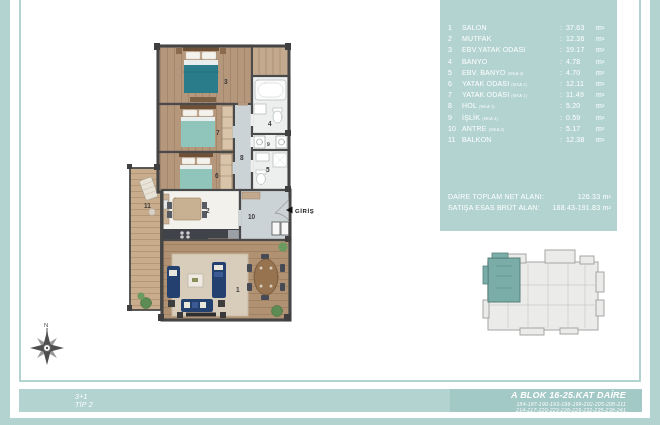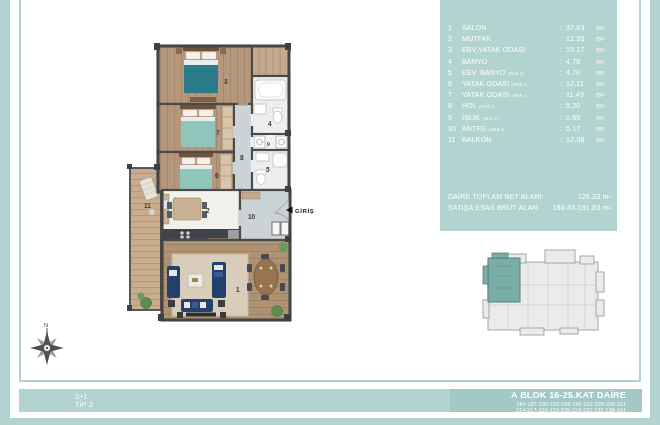--- a/index.html
+++ b/index.html
@@ -24,21 +24,21 @@
   .c-num{width:14px;flex:none;}
   .c-name{flex:none;}
   .c-suffix{font-size:4px;margin-left:2px;opacity:.85;flex:none;}
   .c-sep{margin-left:auto;width:10px;text-align:center;flex:none;}
   .c-val{width:30px;flex:none;}
   .c-unit{width:15px;flex:none;}
   .totals{position:absolute;left:8px;right:6px;top:192px;font-size:7px;letter-spacing:.2px;}
   .total-row{display:flex;justify-content:space-between;line-height:10.5px;white-space:nowrap;}
   
   .footer-band{position:absolute;left:19px;top:389px;width:623px;height:23px;
-               background:#b2d3d0;z-index:3;}
+               background:#b2d3d0;z-index:3;font-style:italic;}
   .type-block{position:absolute;left:56px;top:3.5px;font-size:7px;color:#fff;
               line-height:8.2px;letter-spacing:.3px;}
   .block-box{position:absolute;right:0;top:0;height:23px;width:192px;background:#a3c9c6;
              box-sizing:border-box;padding:2px 16px 0 0;text-align:right;color:#fff;}
   .block-title{font-size:9px;font-weight:bold;line-height:9.5px;letter-spacing:.2px;}
   .block-units{font-size:5.2px;line-height:6.2px;letter-spacing:.2px;opacity:.9;white-space:nowrap;}
   
   .rn{font-family:"Liberation Sans",sans-serif;font-size:6.5px;font-weight:bold;fill:#3a3a3a;}
   .rn-s{font-size:5px;}
   .entry-t{font-family:"Liberation Sans",sans-serif;font-size:6px;font-weight:bold;

